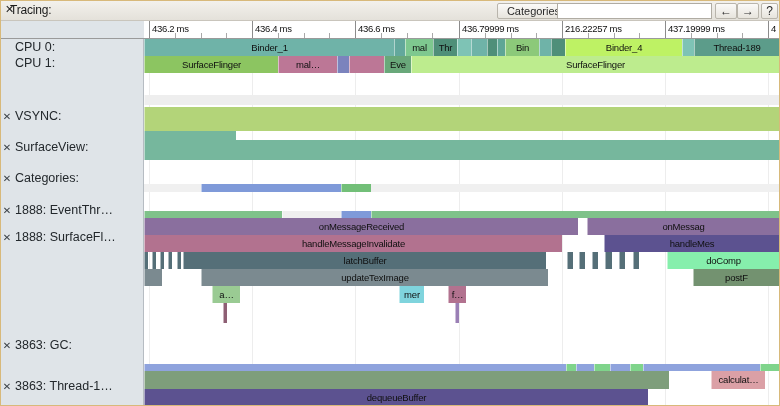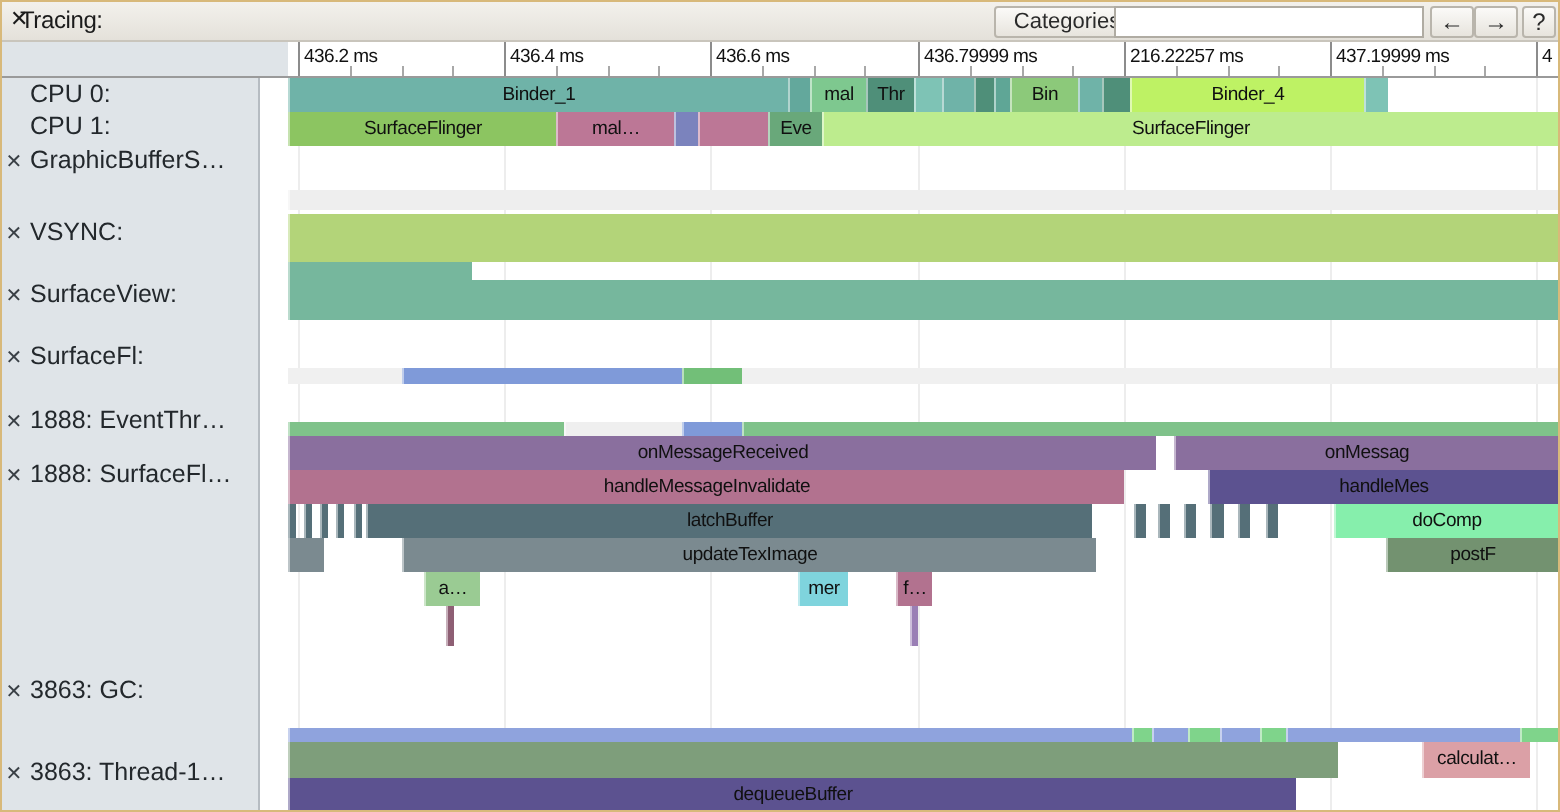--- a/index.html
+++ b/index.html
@@ -39,21 +39,21 @@
     background:#ffffff;border-bottom:1px solid #9a9a9a;box-sizing:border-box;
     overflow:hidden;}
   .ruler-left-pad{position:absolute;left:0;top:20px;width:143px;height:18px;
     background:#dfe4e8;border-bottom:1px solid #9a9a9a;box-sizing:border-box;}
   .tick-major{position:absolute;top:0;width:1px;height:18px;background:#8c8c8c;}
   .tick-minor{position:absolute;top:12px;width:1px;height:6px;background:#a8a8a8;}
   .tick-label{position:absolute;top:2px;font-size:9.5px;color:#111;
     white-space:nowrap;letter-spacing:-.3px;}
 
   
-  .sidebar{position:absolute;left:0;top:38px;width:129px;height:367px;
+  .sidebar{position:absolute;left:0;top:38px;width:143px;height:367px;
     background:#dfe4e8;border-right:1px solid #b6bcc2;box-sizing:border-box;}
   .side-row{position:absolute;left:0;width:143px;white-space:nowrap;
     font-size:12.5px;color:#23282c;box-sizing:border-box;}
   .side-row .close{display:inline-block;width:12px;text-align:center;
     font-size:10px;color:#3a4046;font-weight:bold;cursor:pointer;}
   .side-row .lbl{display:inline-block;padding-left:2px;}
   .side-row.nox .lbl{padding-left:14px;}
 
   
   .tracks{position:absolute;left:143px;top:38px;width:635px;height:367px;
@@ -116,24 +116,23 @@
       <div class="tick-minor" style="left: 547px;"></div>
       <div class="tick-minor" style="left: 573px;"></div>
       <div class="tick-minor" style="left: 598px;"></div>
       <div class="tick-major" style="left: 624px;"></div>
       <div class="tick-label" style="left: 627px;">4</div>
     </div>
 
   <div class="sidebar" id="sidebar">
       <div class="side-row nox" style="top: 0px; height: 16px; line-height: 16px;"><span class="lbl">CPU 0:</span></div>
       <div class="side-row nox" style="top: 16px; height: 16px; line-height: 16px;"><span class="lbl">CPU 1:</span></div>
-      <div class="side-row" style="top: 32px; height: 18px; line-height: 18px;"><span class="close">✕</span><span class="lbl">GraphicBufferS…</span></div>
       <div class="side-row" style="top: 68px; height: 18px; line-height: 18px;"><span class="close">✕</span><span class="lbl">VSYNC:</span></div>
       <div class="side-row" style="top: 99px; height: 18px; line-height: 18px;"><span class="close">✕</span><span class="lbl">SurfaceView:</span></div>
-      <div class="side-row" style="top: 130px; height: 18px; line-height: 18px;"><span class="close">✕</span><span class="lbl">SurfaceFl:</span></div>
+      <div class="side-row" style="top: 130px; height: 18px; line-height: 18px;"><span class="close">✕</span><span class="lbl">Categories:</span></div>
       <div class="side-row" style="top: 162px; height: 18px; line-height: 18px;"><span class="close">✕</span><span class="lbl">1888: EventThr…</span></div>
       <div class="side-row" style="top: 189px; height: 18px; line-height: 18px;"><span class="close">✕</span><span class="lbl">1888: SurfaceFl…</span></div>
       <div class="side-row" style="top: 297px; height: 18px; line-height: 18px;"><span class="close">✕</span><span class="lbl">3863: GC:</span></div>
       <div class="side-row" style="top: 338px; height: 18px; line-height: 18px;"><span class="close">✕</span><span class="lbl">3863: Thread-1…</span></div>
     </div>
 
   <div class="tracks" id="tracks">
       <div class="vline" style="left: 5px;"></div>
       <div class="vline" style="left: 108px;"></div>
       <div class="vline" style="left: 211px;"></div>
@@ -174,20 +173,23 @@
         </div>
         <div class="slice" style="left: 407px; width: 14px; top: 0px; height: 17px; line-height: 17px; background: rgb(79, 143, 121);">
           <span></span>
         </div>
         <div class="slice" style="left: 421px; width: 117px; top: 0px; height: 17px; line-height: 17px; background: #bef264;">
           <span>Binder_4</span>
         </div>
         <div class="slice" style="left: 538px; width: 12px; top: 0px; height: 17px; line-height: 17px; background: rgb(126, 195, 181);">
           <span></span>
         </div>
+        <div class="slice" style="left: 550px; width: 85px; top: 0px; height: 17px; line-height: 17px; background: rgb(92, 156, 138);">
+          <span>Thread-189</span>
+        </div>
       </div>
       <div class="trk" style="top: 17px; height: 17px;">
         <div class="slice" style="left: 0px; width: 134px; top: 0px; height: 17px; line-height: 17px; background: rgb(140, 197, 97);">
           <span>SurfaceFlinger</span>
         </div>
         <div class="slice" style="left: 134px; width: 59px; top: 0px; height: 17px; line-height: 17px; background: rgb(188, 119, 150);">
           <span>mal…</span>
         </div>
         <div class="slice" style="left: 193px; width: 12px; top: 0px; height: 17px; line-height: 17px; background: rgb(123, 131, 189);">
           <span></span>

